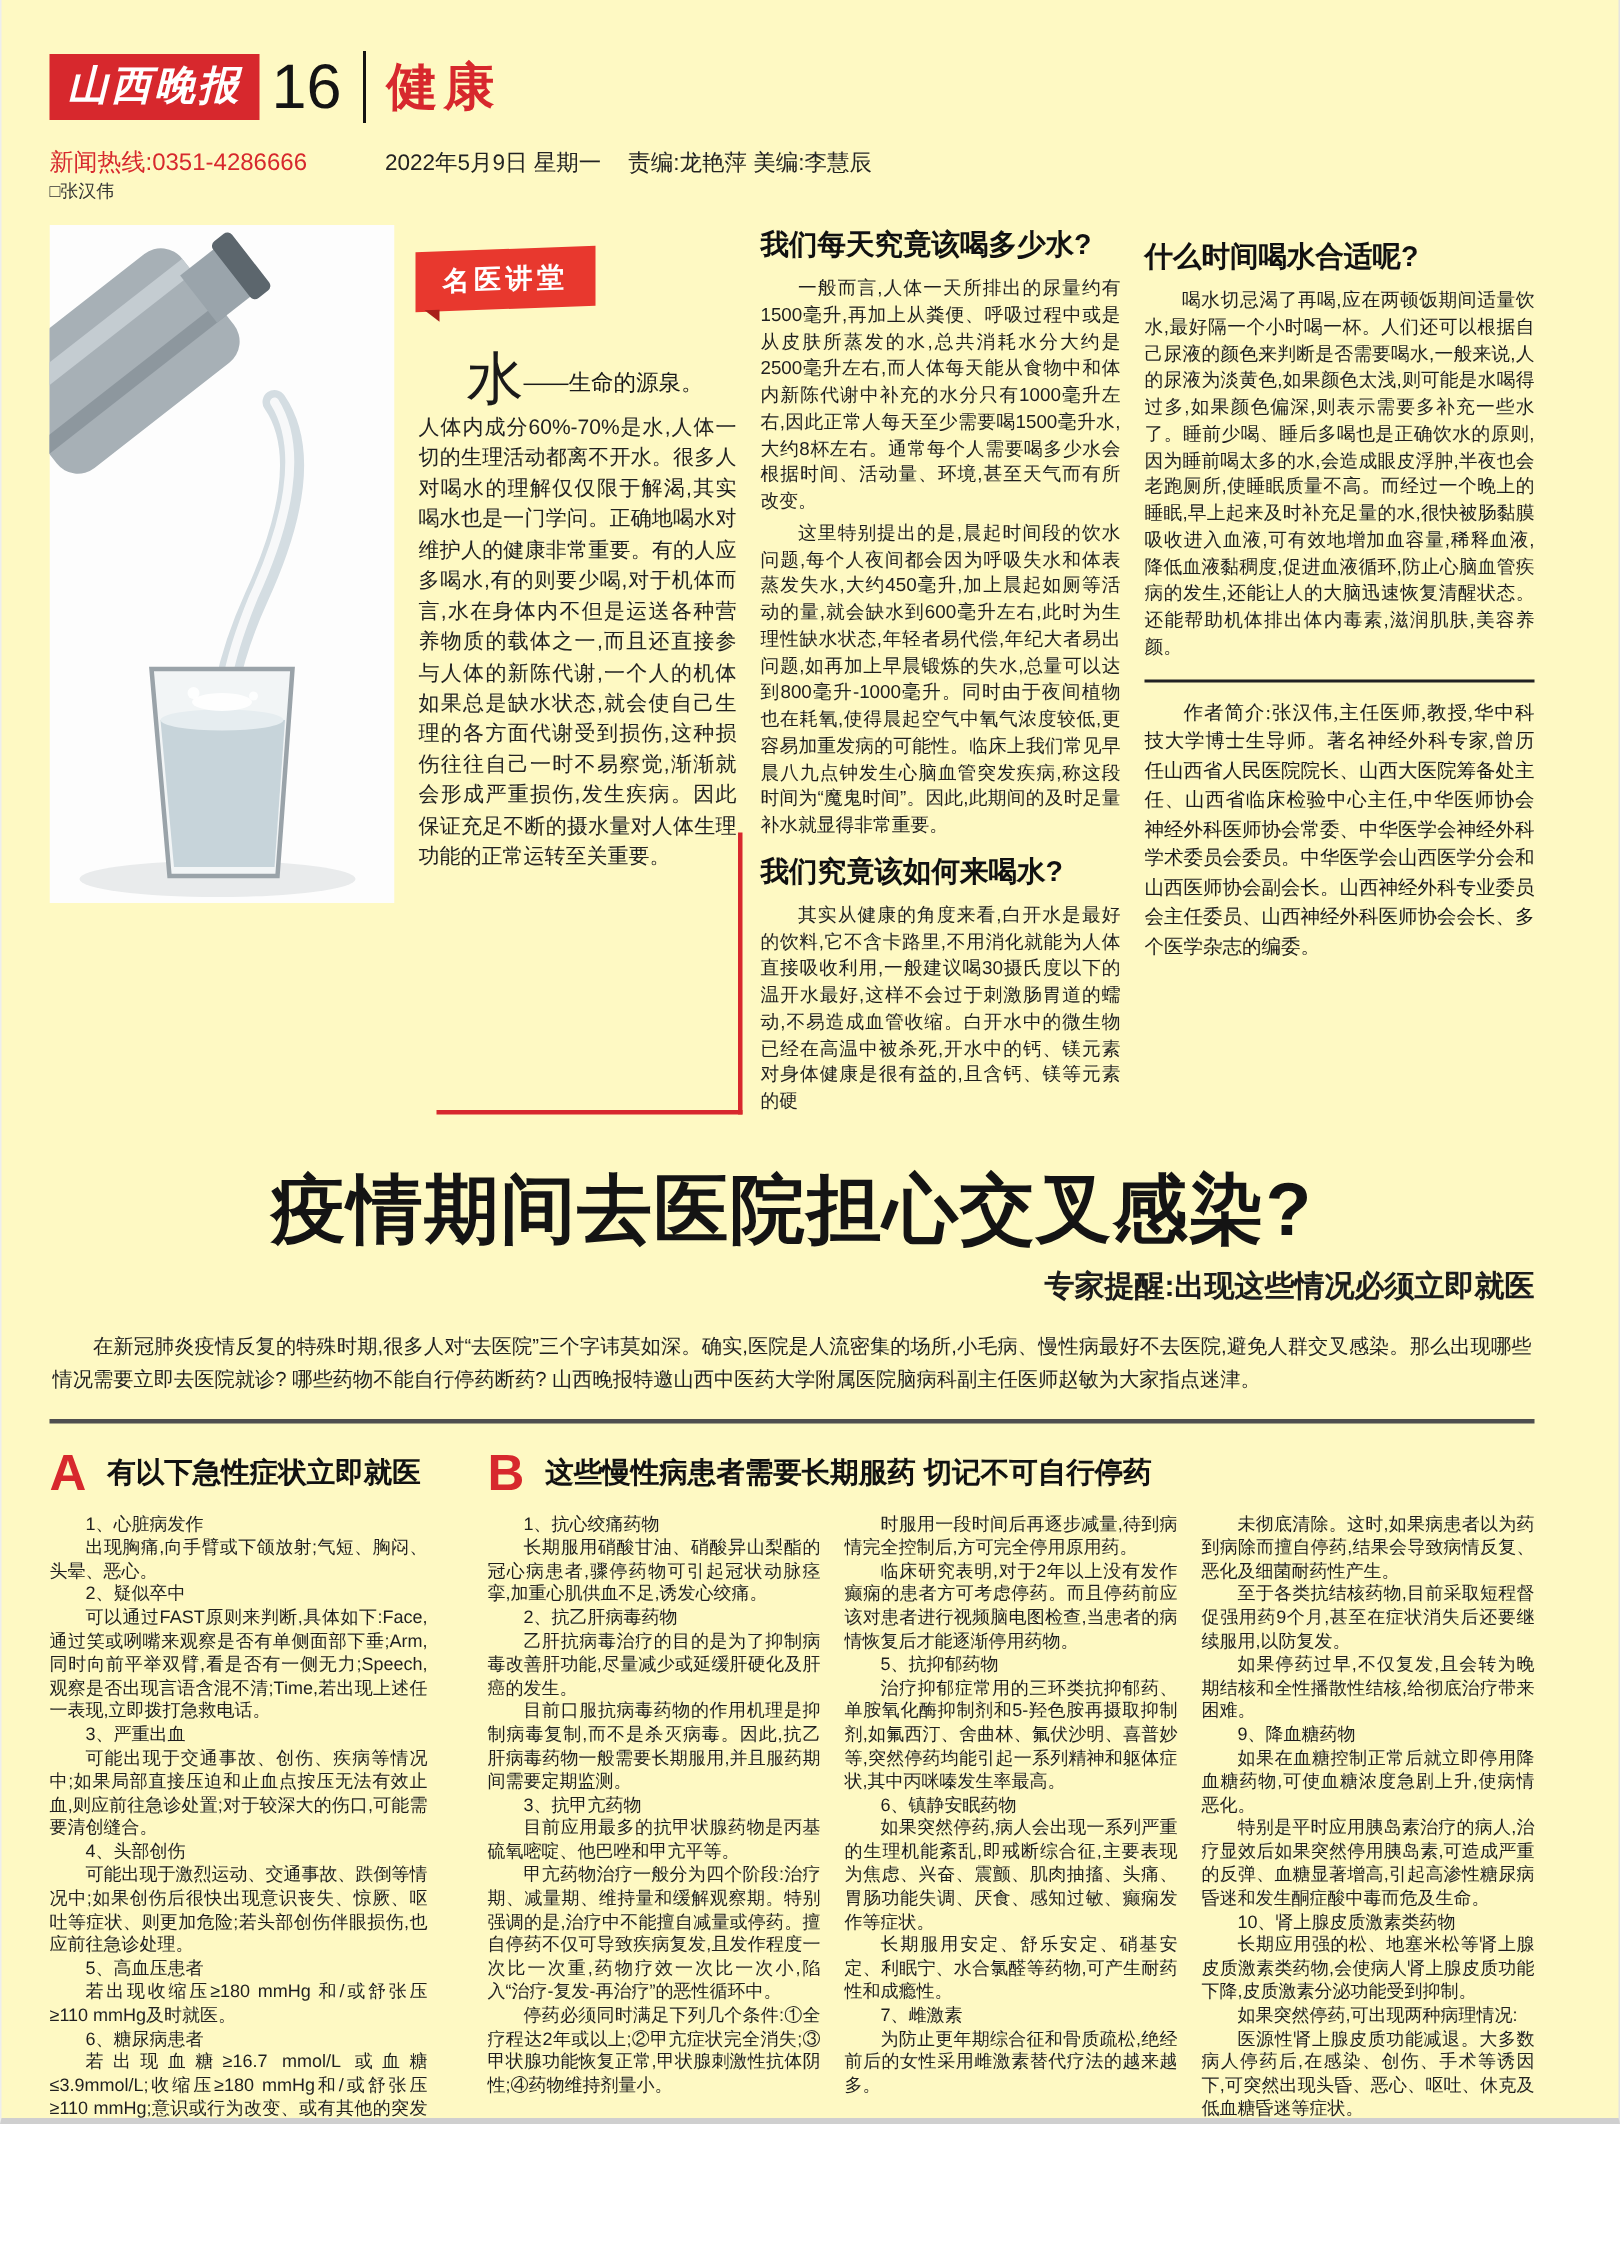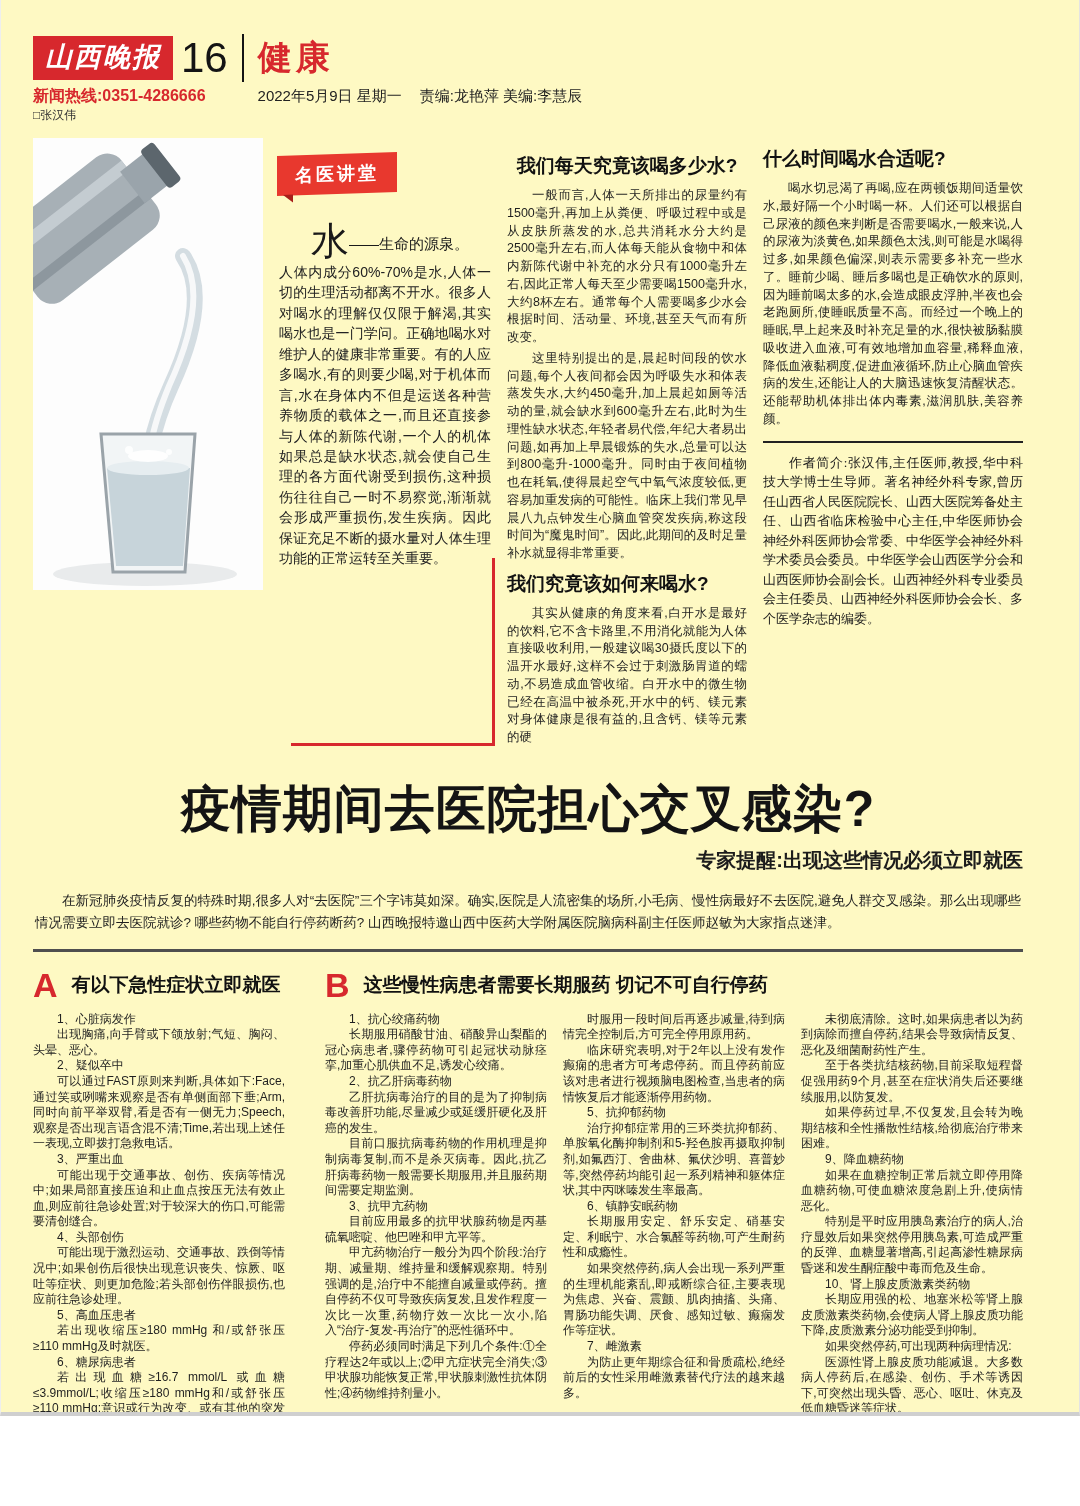--- a/index.html
+++ b/index.html
@@ -10,21 +10,21 @@
     border-bottom:4px solid #cfcfcf;border-right:1px solid #e3e3e3;border-left:1px solid #eee;
   }
   
   .mast-top{display:flex;align-items:center;}
   .logo{background:#d7282d;color:#fff;font-weight:700;font-style:italic;
     font-size:27px;padding:7px 12px;letter-spacing:2px;line-height:1.1;}
   .page-num{font-size:42px;color:#141414;margin-left:8px;line-height:1;}
   .mast-sep{width:2px;height:48px;background:#141414;margin:0 14px;}
   .section-name{color:#d7282d;font-size:34px;font-weight:700;letter-spacing:4px;}
   .mast-bottom{display:flex;align-items:baseline;margin-top:4px;}
-  .hotline{color:#d7282d;font-weight:700;font-size:16px;}
+  .hotline{color:#d7282d;font-weight:400;font-size:16px;margin-top:12px;}
   .dateline{font-size:15px;color:#222;margin-left:52px;}
   .editors{font-size:15px;color:#222;margin-left:18px;}
   
   .headline1{font-size:52px;font-weight:900;text-align:center;color:#141414;
     margin:28px 0 8px;letter-spacing:1px;}
   .byline{font-size:12px;color:#333;margin-bottom:14px;}
   .a1-body{display:flex;gap:16px;}
   .photo-col{width:230px;flex:none;}
   .photo-col svg{display:block;}
   .intro-col{width:212px;flex:none;position:relative;padding-top:16px;}
@@ -35,21 +35,21 @@
   .badge::after{content:"";position:absolute;left:6px;bottom:-7px;width:0;height:0;
     border-top:8px solid #a81f1a;border-left:10px solid transparent;}
   .intro-text{margin-top:28px;font-size:14px;line-height:1.46;text-align:justify;color:#222;}
   .intro-first{margin:0;}
   .dropword{font-size:38px;line-height:1;margin-left:32px;vertical-align:-5px;color:#1a1a1a;}
   .intro-lead{font-size:15px;color:#1a1a1a;}
   .intro-body{margin:2px 0 0;}
   .mid-col{width:240px;flex:none;}
   .right-col{flex:1;min-width:0;}
   .col-heading{font-size:19px;font-weight:800;margin:8px 0 8px;color:#111;}
-  .mid-col .col-heading:first-child{margin-top:15px;text-align:center;}
+  .mid-col .col-heading:first-child{margin-top:0;}
   .a1-para{font-size:12.5px;line-height:1.42;text-align:justify;text-indent:2em;margin:0 0 3px;color:#1f1f1f;}
   .cont p:first-child{text-indent:0;}
   .bio-rule{border-top:2px solid #222;margin:12px 0 10px;}
   .bio{font-family:"Liberation Serif",serif;font-size:13px;line-height:1.5;
     text-align:justify;text-indent:2em;margin:0;color:#1a1a1a;}
   
   .a2{margin-top:26px;}
   .headline2{font-size:50px;font-weight:900;text-align:center;color:#141414;margin:20px 0 4px;letter-spacing:1px;}
   .subhead2{font-size:20px;font-weight:600;text-align:right;color:#1c1c1c;margin-bottom:16px;}
   .a2-intro{font-size:13.5px;line-height:1.66;text-indent:2em;text-align:justify;margin:0 2px;color:#1f1f1f;}
@@ -184,22 +184,22 @@
               <p class="a2-para">目前应用最多的抗甲状腺药物是丙基硫氧嘧啶、他巴唑和甲亢平等。</p>
               <p class="a2-para">甲亢药物治疗一般分为四个阶段:治疗期、减量期、维持量和缓解观察期。特别强调的是,治疗中不能擅自减量或停药。擅自停药不仅可导致疾病复发,且发作程度一次比一次重,药物疗效一次比一次小,陷入“治疗-复发-再治疗”的恶性循环中。</p>
               <p class="a2-para">停药必须同时满足下列几个条件:①全疗程达2年或以上;②甲亢症状完全消失;③甲状腺功能恢复正常,甲状腺刺激性抗体阴性;④药物维持剂量小。</p>
             </div>
           <div class="b-col">
               <p class="a2-para">时服用一段时间后再逐步减量,待到病情完全控制后,方可完全停用原用药。</p>
               <p class="a2-para">临床研究表明,对于2年以上没有发作癫痫的患者方可考虑停药。而且停药前应该对患者进行视频脑电图检查,当患者的病情恢复后才能逐渐停用药物。</p>
               <p class="a2-para">5、抗抑郁药物</p>
               <p class="a2-para">治疗抑郁症常用的三环类抗抑郁药、单胺氧化酶抑制剂和5-羟色胺再摄取抑制剂,如氟西汀、舍曲林、氟伏沙明、喜普妙等,突然停药均能引起一系列精神和躯体症状,其中丙咪嗪发生率最高。</p>
               <p class="a2-para">6、镇静安眠药物</p>
+              <p class="a2-para">如果突然停药,病人会出现一系列严重的生理机能紊乱,即戒断综合征,主要表现为焦虑、兴奋、震颤、肌肉抽搐、头痛、胃肠功能失调、厌食、感知过敏、癫痫发作等症状。</p>
               <p class="a2-para">长期服用安定、舒乐安定、硝基安定、利眠宁、水合氯醛等药物,可产生耐药性和成瘾性。</p>
-              <p class="a2-para">如果突然停药,病人会出现一系列严重的生理机能紊乱,即戒断综合征,主要表现为焦虑、兴奋、震颤、肌肉抽搐、头痛、胃肠功能失调、厌食、感知过敏、癫痫发作等症状。</p>
               <p class="a2-para">7、雌激素</p>
               <p class="a2-para">为防止更年期综合征和骨质疏松,绝经前后的女性采用雌激素替代疗法的越来越多。</p>
             </div>
           <div class="b-col">
             <div>
                 <p class="a2-para">未彻底清除。这时,如果病患者以为药到病除而擅自停药,结果会导致病情反复、恶化及细菌耐药性产生。</p>
                 <p class="a2-para">至于各类抗结核药物,目前采取短程督促强用药9个月,甚至在症状消失后还要继续服用,以防复发。</p>
                 <p class="a2-para">如果停药过早,不仅复发,且会转为晚期结核和全性播散性结核,给彻底治疗带来困难。</p>
                 <p class="a2-para">9、降血糖药物</p>
                 <p class="a2-para">如果在血糖控制正常后就立即停用降血糖药物,可使血糖浓度急剧上升,使病情恶化。</p>

